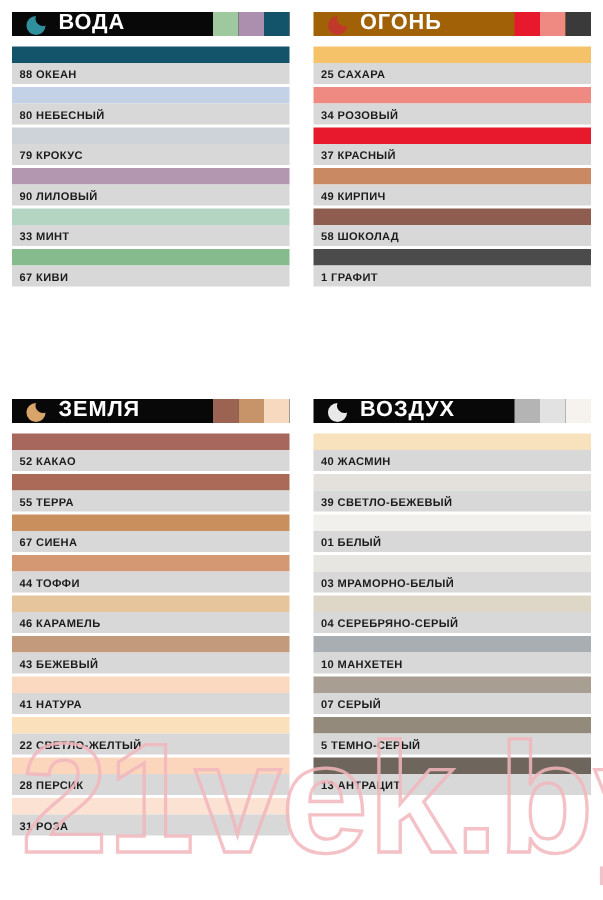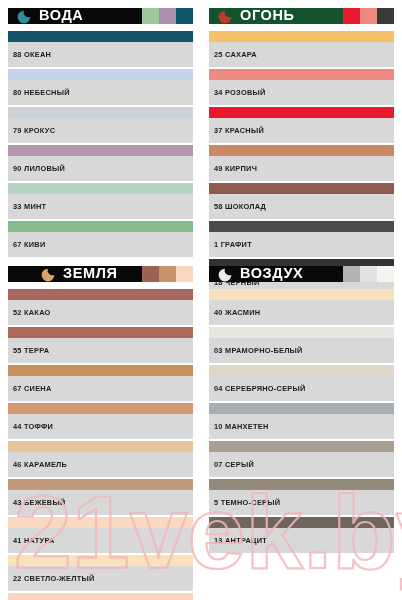--- a/index.html
+++ b/index.html
@@ -74,21 +74,21 @@
     margin-top: 7px;
   }
   .swatch-row {
     margin-bottom: 2px;
   }
   .swatch-color {
     height: 11px;
     width: 100%;
   }
   .swatch-label {
-    height: 25px;
+    height: 14px;
     background: #d8d8d8;
     display: flex;
     align-items: center;
     padding-left: 5px;
     box-sizing: border-box;
     font-size: 7.4px;
     font-weight: bold;
     color: #1b1b1b;
     letter-spacing: 0.25px;
     white-space: nowrap;
@@ -153,21 +153,21 @@
           <div class="swatch-color" style="background: rgb(179, 213, 193);"></div>
           <div class="swatch-label">33 МИНТ</div>
         </div>
         <div class="swatch-row">
           <div class="swatch-color" style="background: rgb(134, 187, 142);"></div>
           <div class="swatch-label">67 КИВИ</div>
         </div>
       </div>
     </div>
   <div class="panel">
-      <div class="panel-header" style="background: #14532d;">
+      <div class="panel-header" style="background: #a16207;">
         <svg class="moon-icon" viewBox="0 0 24 24">
           <path d="M20.5 12A8.5 8.5 0 1 1 12 3.5a6.6 6.6 0 0 0 8.5 8.5z" fill="#c0392b"></path>
         </svg>
         <span class="panel-title">ОГОНЬ</span>
         <div class="header-stripes">
           <div class="header-stripe" style="background: rgb(232, 25, 44);"></div>
           <div class="header-stripe" style="background: rgb(239, 138, 130);"></div>
           <div class="header-stripe" style="background: rgb(58, 58, 58);"></div>
         </div>
       </div>
@@ -189,28 +189,24 @@
           <div class="swatch-label">49 КИРПИЧ</div>
         </div>
         <div class="swatch-row">
           <div class="swatch-color" style="background: rgb(142, 93, 79);"></div>
           <div class="swatch-label">58 ШОКОЛАД</div>
         </div>
         <div class="swatch-row">
           <div class="swatch-color" style="background: rgb(75, 75, 75);"></div>
           <div class="swatch-label">1 ГРАФИТ</div>
         </div>
-        <div class="swatch-row">
-          <div class="swatch-color" style="background: rgb(51, 51, 51);"></div>
-          <div class="swatch-label">18 ЧЕРНЫЙ</div>
-        </div>
       </div>
     </div>
   <div class="panel">
-      <div class="panel-header" style="background: rgb(8, 8, 8); padding-left: 24px;">
+      <div class="panel-header" style="background: rgb(8, 8, 8);">
         <svg class="moon-icon" viewBox="0 0 24 24">
           <path d="M20.5 12A8.5 8.5 0 1 1 12 3.5a6.6 6.6 0 0 0 8.5 8.5z" fill="#d9a46a"></path>
         </svg>
         <span class="panel-title">ЗЕМЛЯ</span>
         <div class="header-stripes">
           <div class="header-stripe" style="background: rgb(154, 99, 82);"></div>
           <div class="header-stripe" style="background: rgb(199, 147, 104);"></div>
           <div class="header-stripe" style="background: rgb(246, 217, 191);"></div>
         </div>
       </div>
@@ -268,20 +264,28 @@
           <div class="header-stripe" style="background: rgb(226, 226, 226);"></div>
           <div class="header-stripe" style="background: rgb(246, 243, 239);"></div>
         </div>
       </div>
       <div class="swatch-list">
         <div class="swatch-row">
           <div class="swatch-color" style="background: rgb(247, 226, 189);"></div>
           <div class="swatch-label">40 ЖАСМИН</div>
         </div>
         <div class="swatch-row">
+          <div class="swatch-color" style="background: rgb(228, 225, 220);"></div>
+          <div class="swatch-label">39 СВЕТЛО-БЕЖЕВЫЙ</div>
+        </div>
+        <div class="swatch-row">
+          <div class="swatch-color" style="background: rgb(242, 240, 236);"></div>
+          <div class="swatch-label">01 БЕЛЫЙ</div>
+        </div>
+        <div class="swatch-row">
           <div class="swatch-color" style="background: rgb(232, 230, 225);"></div>
           <div class="swatch-label">03 МРАМОРНО-БЕЛЫЙ</div>
         </div>
         <div class="swatch-row">
           <div class="swatch-color" style="background: rgb(222, 215, 200);"></div>
           <div class="swatch-label">04 СЕРЕБРЯНО-СЕРЫЙ</div>
         </div>
         <div class="swatch-row">
           <div class="swatch-color" style="background: rgb(169, 174, 179);"></div>
           <div class="swatch-label">10 МАНХЕТЕН</div>

